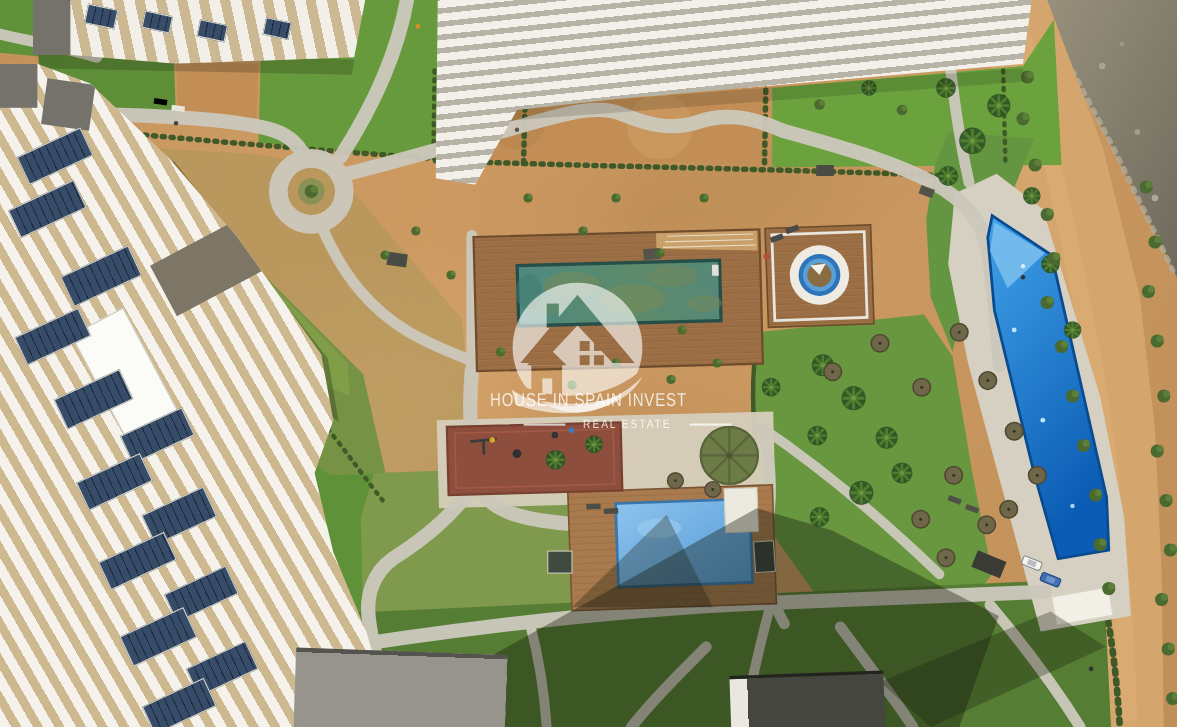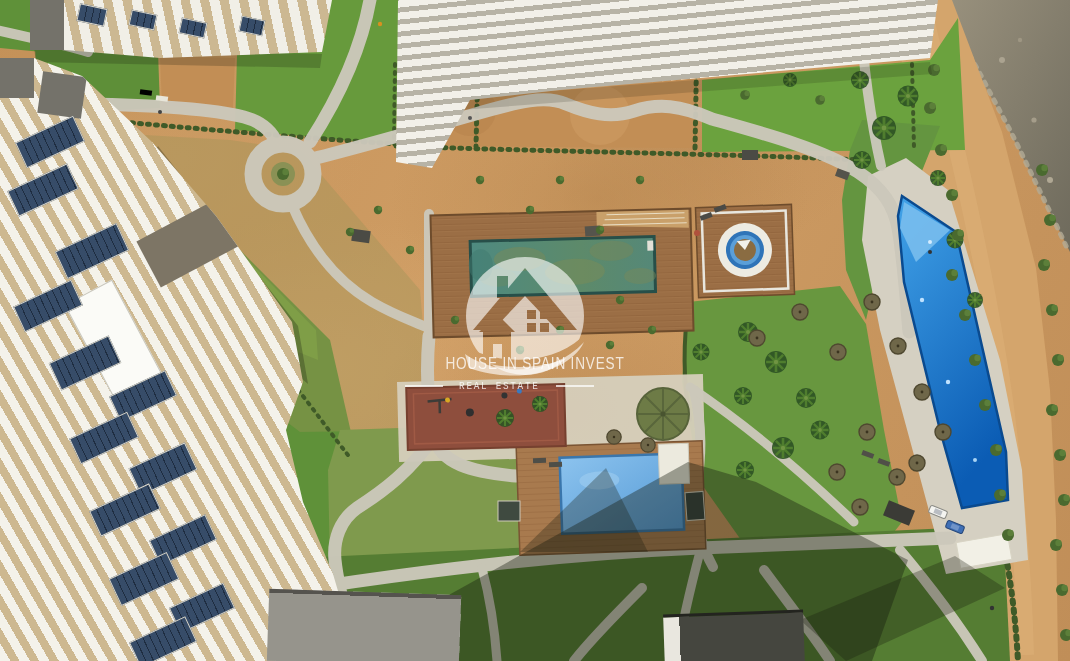--- a/index.html
+++ b/index.html
@@ -40,21 +40,21 @@
     border:1px solid #d8d6cc;}
   .skylight{position:absolute;background:#fbfbf7;border:1px solid #c9c7bd;}
   .greyroof{position:absolute;background:#74726a;}
   .brownwing{position:absolute;background:#7d7565;}
   
   .watermark{position:absolute;left:405px;top:252px;width:260px;height:150px;z-index:30;pointer-events:none;}
   .wm-logo{position:absolute;left:58px;top:2px;}
   .wm-title{position:absolute;top:102px;left:0;width:100%;text-align:center;
     font-size:17px;letter-spacing:1px;font-weight:400;color:rgba(255,255,255,.78);
     transform:scaleX(.8);white-space:nowrap;}
-  .wm-sub{position:absolute;top:128px;left:0;width:100%;display:flex;align-items:center;justify-content:flex-start;gap:9px;font-family:Liberation Mono, monospace;}
+  .wm-sub{position:absolute;top:128px;left:0;width:100%;display:flex;align-items:center;justify-content:flex-end;gap:9px;}
   .wm-sub .txt{font-size:11px;letter-spacing:2px;color:rgba(255,255,255,.8);transform:scaleX(.85);white-space:nowrap;}
   .wm-rule{display:inline-block;width:38px;height:2px;background:rgba(255,255,255,.72);}
 </style>
 </head>
 <body>
 
 <div class="stage">
 
   <div class="ground"></div>
 

